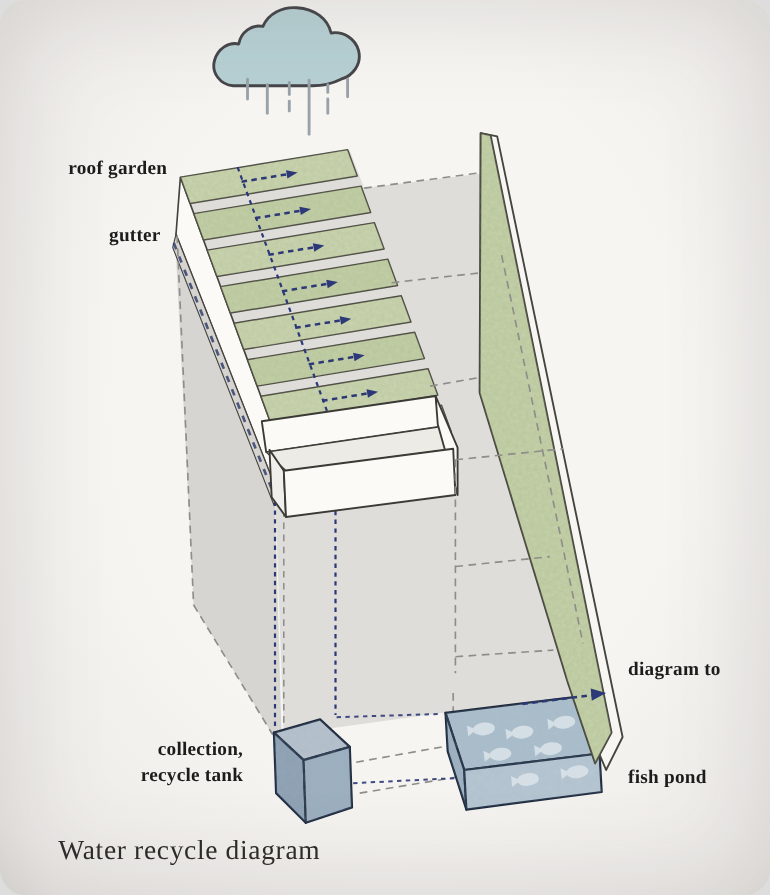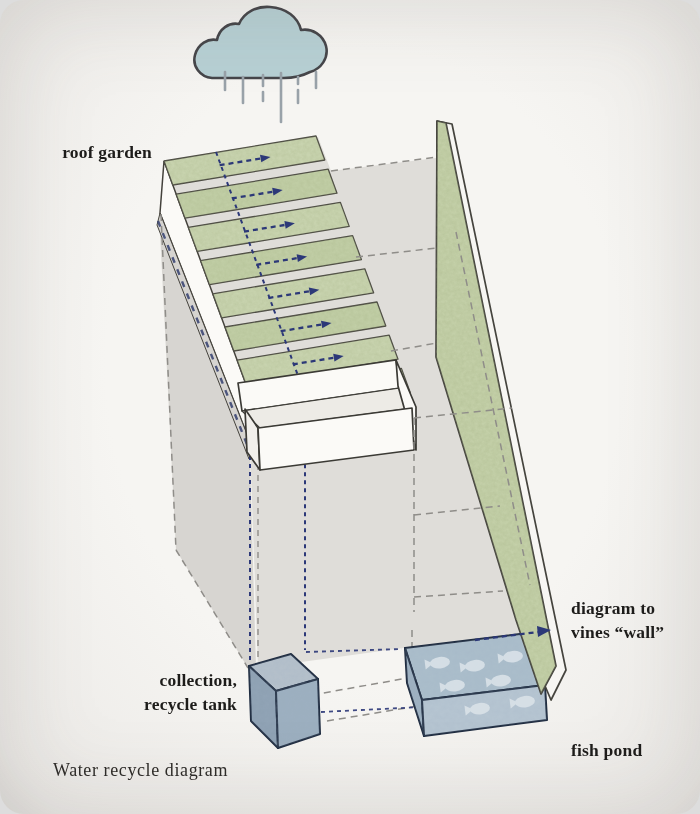--- a/index.html
+++ b/index.html
@@ -22,21 +22,21 @@
     font-weight:bold;
     font-size:17.5px;
     line-height:1.36;
     letter-spacing:.2px;
   }
   .lbl.right{text-align:right;}
   .caption{
     position:absolute;
     color:#2d2b28;
     font-weight:400;
-    font-size:18px;
+    font-size:25px;
     letter-spacing:.6px;
   }
 </style>
 </head>
 <body>
 
 <div class="page">
 
 <svg id="diagram" width="700" height="814" viewBox="0 0 700 814">
   <defs>
@@ -205,28 +205,28 @@
         <line x1="263" y1="92" x2="263" y2="101" stroke="#99a2a9" stroke-width="2.6" stroke-linecap="round"></line>
         <line x1="281" y1="73" x2="281" y2="122" stroke="#99a2a9" stroke-width="2.6" stroke-linecap="round"></line>
         <line x1="298" y1="77" x2="298" y2="84" stroke="#99a2a9" stroke-width="2.6" stroke-linecap="round"></line>
         <line x1="298" y1="90" x2="298" y2="103" stroke="#99a2a9" stroke-width="2.6" stroke-linecap="round"></line>
         <line x1="316" y1="72" x2="316" y2="88" stroke="#99a2a9" stroke-width="2.6" stroke-linecap="round"></line>
       </g>
 </svg>
 
 <div class="lbl right" style="left:20px;width:132px;top:141px;">roof garden</div>
 
-
-<div class="lbl right" style="left:92px;width:145px;top:669px;">
+<div class="lbl right" style="left:20px;width:126px;top:202px;">gutter</div>
+
+<div class="lbl right" style="left:76px;width:145px;top:669px;">
   <div>collection,</div>
   <div>recycle tank</div>
 </div>
 
 <div class="lbl" style="left:571px;width:125px;top:597px;">
   <div>diagram to</div>
-  <div>vines “wall”</div>
 </div>
 
-<div class="lbl" style="left:571px;width:120px;top:695px;margin-top:44px;">fish pond</div>
+<div class="lbl" style="left:571px;width:120px;top:695px;">fish pond</div>
 
 <div class="caption" style="left:53px;top:760px;">Water recycle diagram</div>
 
 </div>
 
 </body></html>

